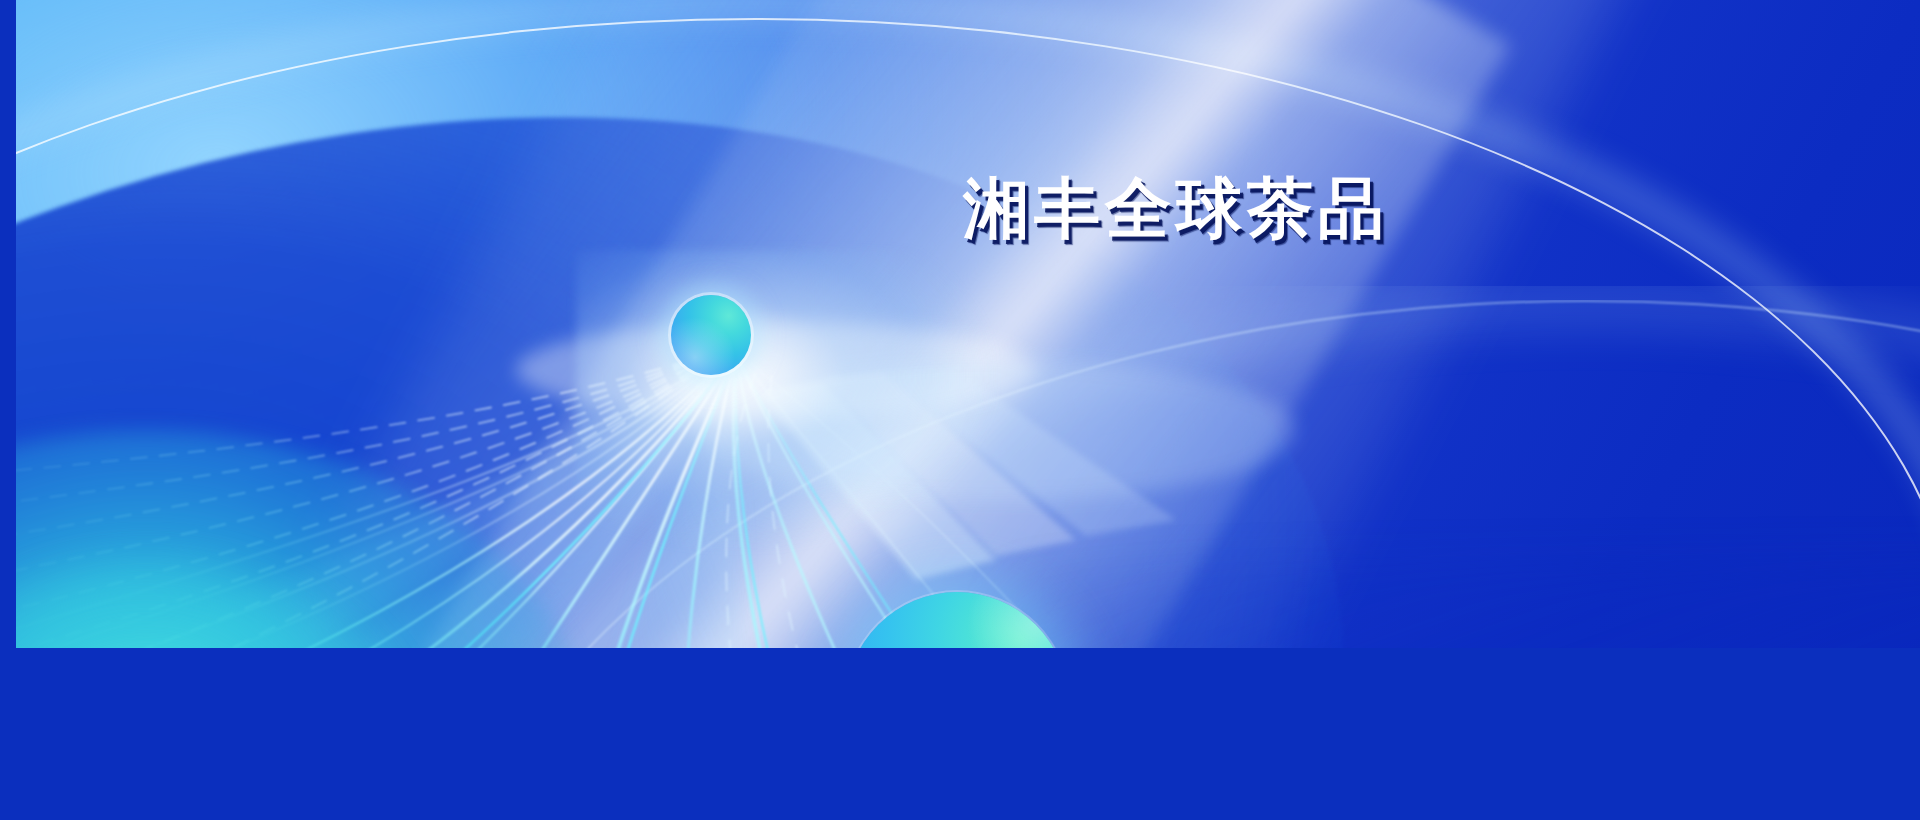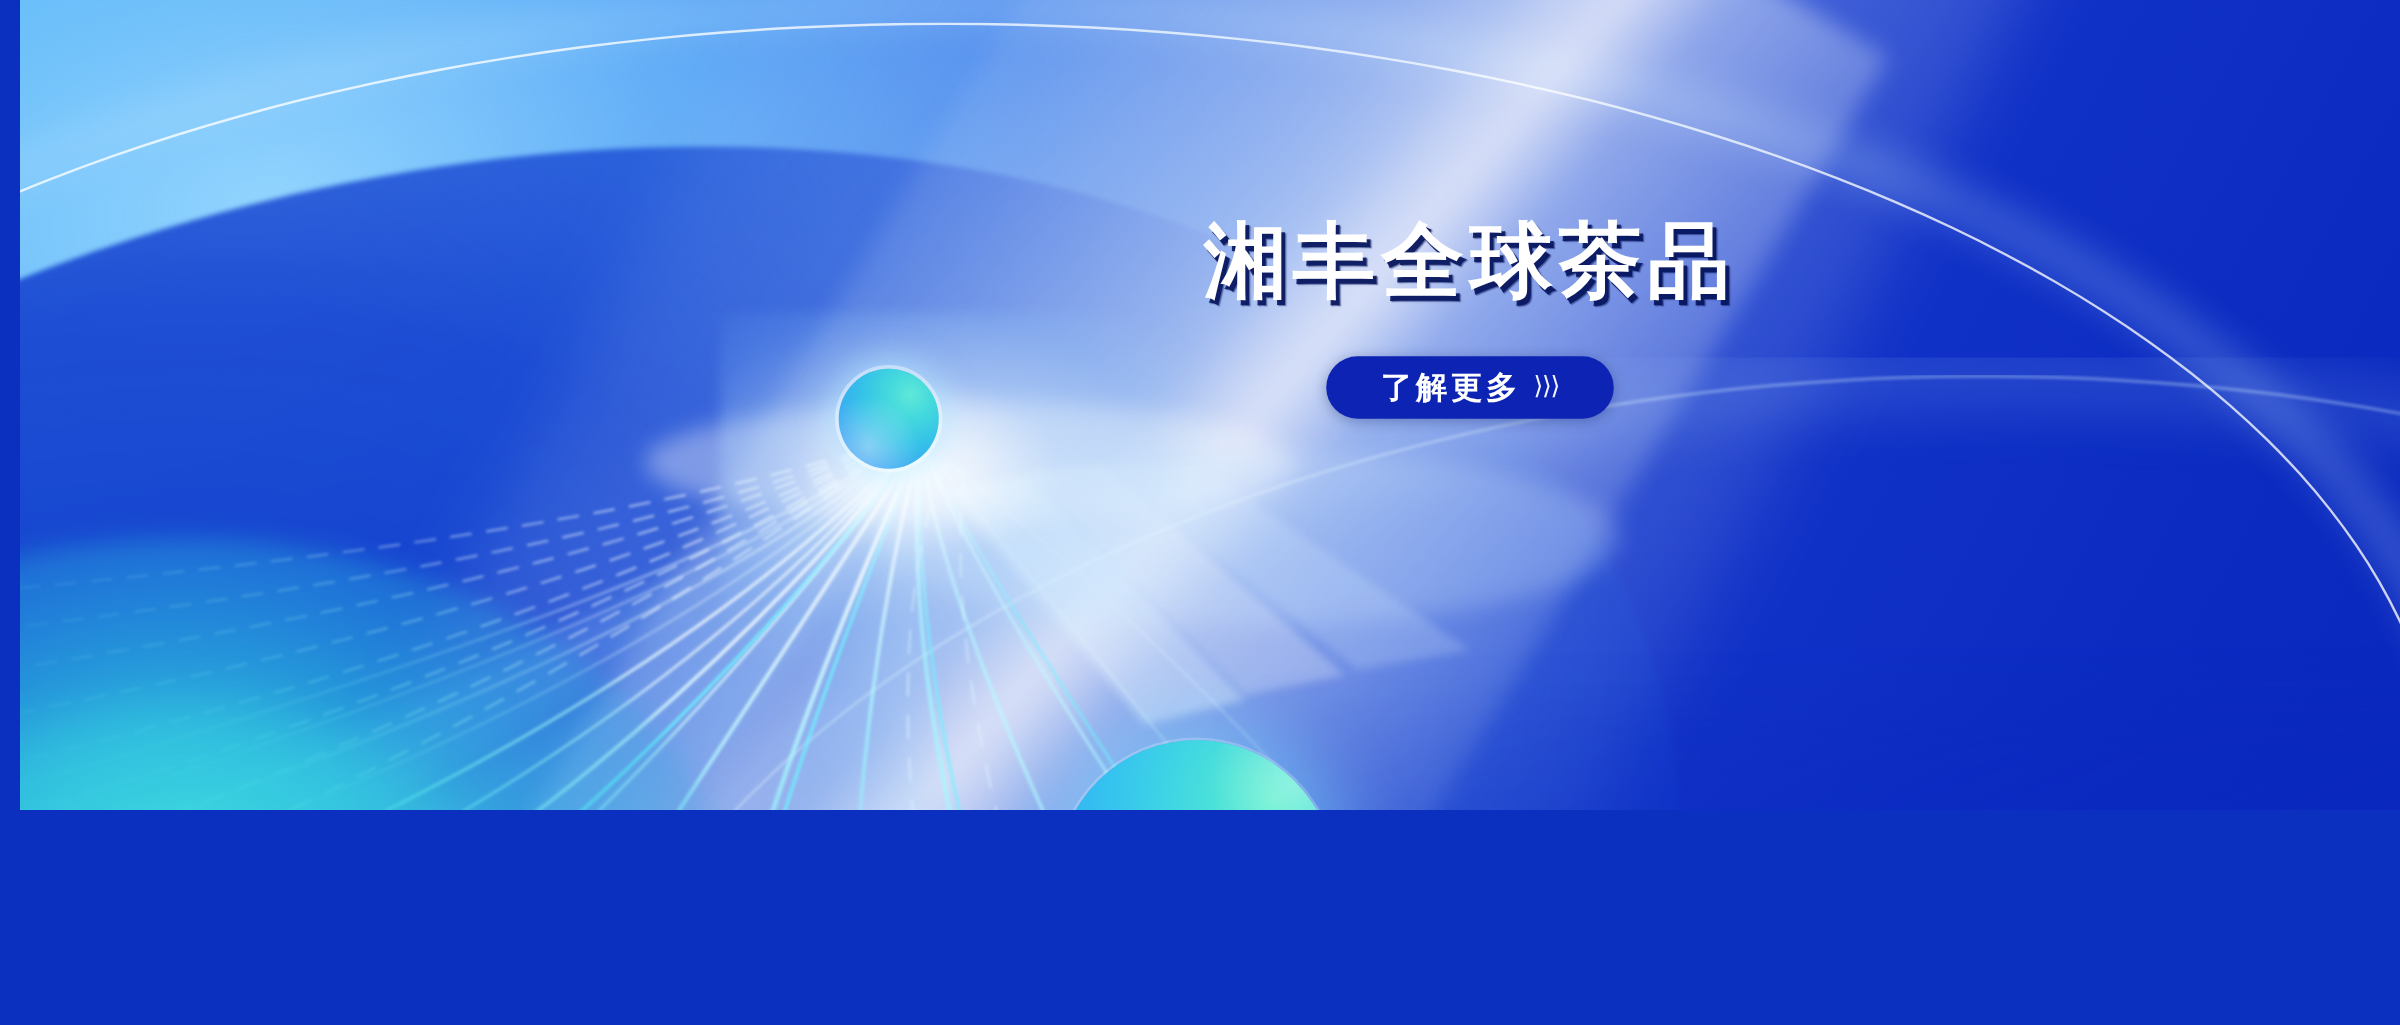--- a/index.html
+++ b/index.html
@@ -431,21 +431,15 @@
 
   <div class="sphere" id="sphere-small"></div>
   <div class="layer" id="sphere-small-hi"></div>
 
   <div class="sphere" id="sphere-large"></div>
   <div class="layer" id="sphere-large-hi"></div>
 
   <div id="content">
     <div class="headline" id="headline-line1">湘丰全球茶品</div>
 
-    <div id="cta-wrap">
-      <button id="cta-button">
-        <span>了解更多</span>
-        <span id="cta-chevrons">⟩⟩⟩</span>
-      </button>
-    </div>
   </div>
 
 </div>
 
 </body></html>

